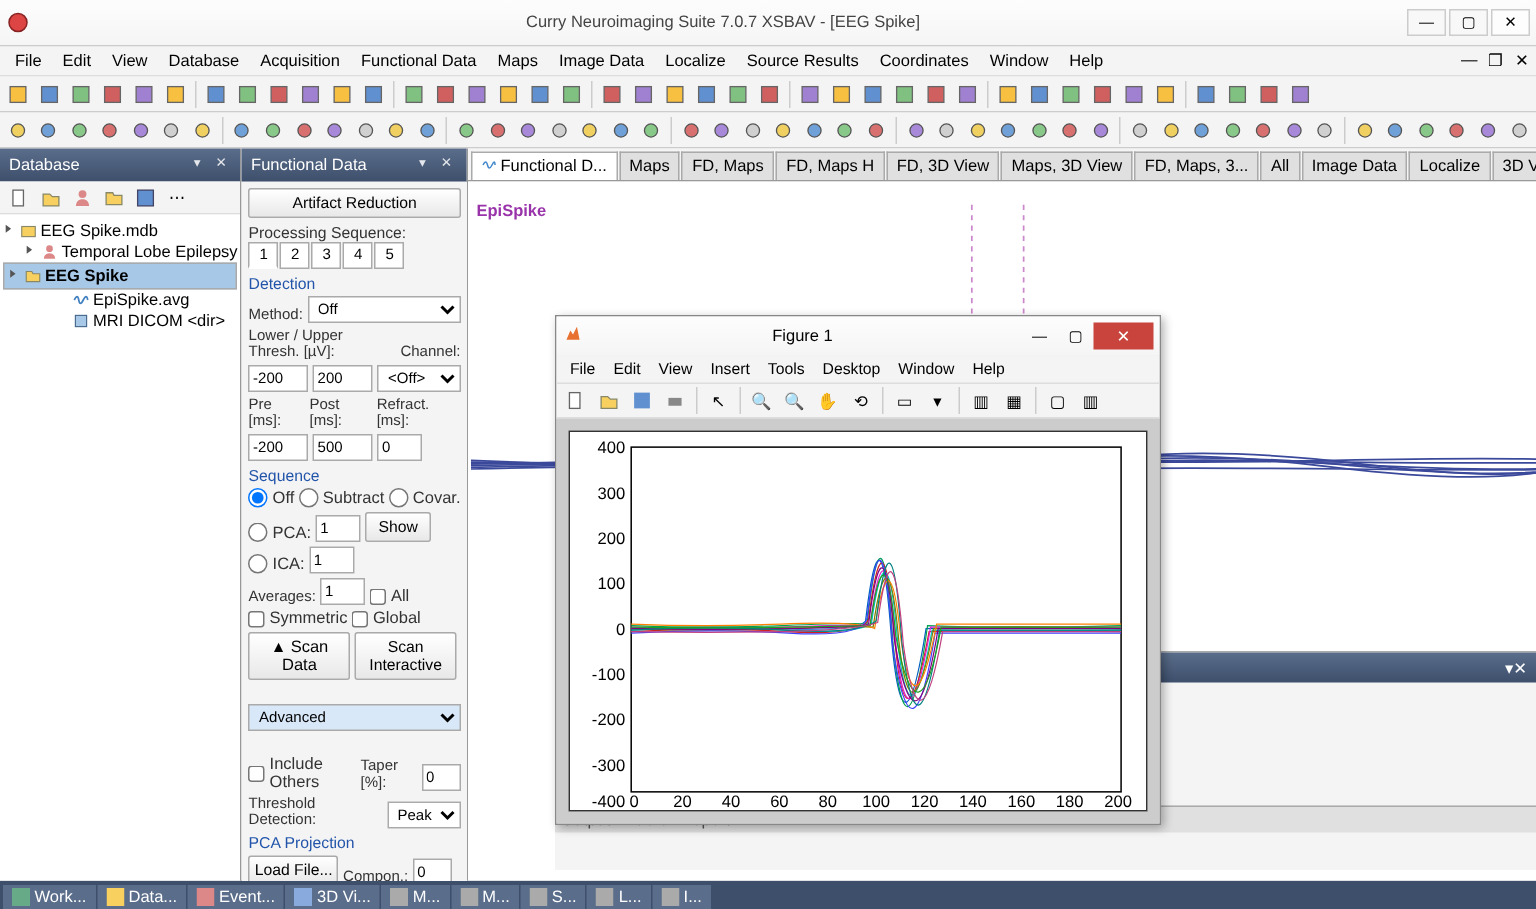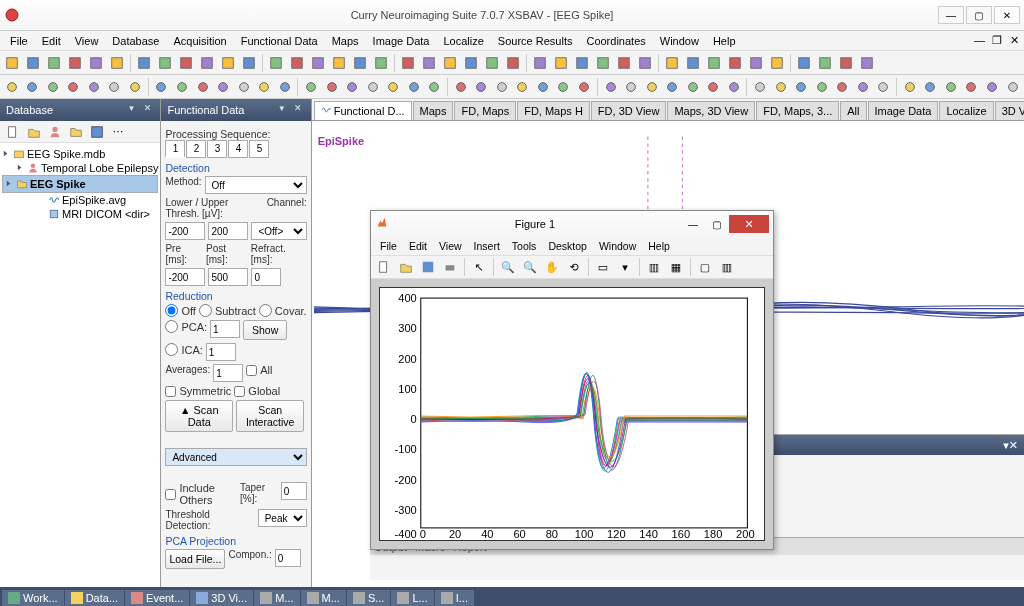--- a/index.html
+++ b/index.html
@@ -30,21 +30,21 @@
 .tree-item{display:flex;align-items:center;padding:1px 0;cursor:pointer;white-space:nowrap}
 .tree-item svg{width:12px;height:12px;margin-right:2px;flex-shrink:0}
 .tree-arrow svg{width:9px;height:9px}
 .tree-item.sel{background:#a8c8e8}
 .ind1{padding-left:14px}.ind2{padding-left:28px}.ind3{padding-left:46px}
 .fd-panel{width:160px}
 .fd-body{flex:1;background:#f4f4f4;padding:4px;overflow:auto}
 .btn{display:block;width:100%;padding:3px;background:linear-gradient(#fff,#e8e8e8);border:1px solid #aaa;border-radius:2px;text-align:center;cursor:pointer;font-size:10.5px;margin-bottom:4px}
 .sect-lbl{font-size:10.5px;color:#333;margin:3px 0 0}
 .grp-hdr{color:#2255aa;font-size:10.5px;margin:4px 0 2px}
-.row{display:flex;align-items:flex-start;gap:3px;margin-bottom:3px}
+.row{display:flex;align-items:flex-end;gap:3px;margin-bottom:3px}
 .row label{font-size:10px;color:#333}
 .sel{flex:1;height:18px;border:1px solid #aaa;background:#fff;font-size:10px;padding:0 2px}
 .spin{width:40px;height:18px;border:1px solid #aaa;background:#fff;font-size:10px;padding:0 2px}
 .chk{display:flex;align-items:center;gap:3px;font-size:10px}
 .chk input{width:11px;height:11px}
 .radio{display:flex;align-items:center;gap:3px;font-size:10px}
 .main-area{flex:1;display:flex;flex-direction:column;background:#e8e8e8;position:relative}
 .doctabs{height:22px;background:#f4f4f4;display:flex;align-items:flex-end;padding:0 2px;overflow:hidden;border-bottom:1px solid #999}
 .doctab{padding:3px 6px;background:#e0e0e0;border:1px solid #aaa;border-bottom:none;margin-right:1px;font-size:10px;cursor:pointer;display:flex;align-items:flex-start;gap:3px;white-space:nowrap}
 .doctab.active{background:#fff}
@@ -649,20 +649,21 @@
   </div>
 
   <div class="panel fd-panel">
     <div class="panel-hdr">
       <span>Functional Data</span>
       <span class="spacer"></span>
       <span class="hbtn">▾</span>
       <span class="hbtn">✕</span>
     </div>
     <div class="fd-body">
+      <button class="btn">Artifact Reduction</button>
       <div class="sect-lbl">Processing Sequence:</div>
       <div class="seqtabs">
         <div class="seqtab active">1</div>
         <div class="seqtab">2</div>
         <div class="seqtab">3</div>
         <div class="seqtab">4</div>
         <div class="seqtab">5</div>
       </div>
       <div class="grp-hdr">Detection</div>
       <div class="row">
@@ -681,21 +682,21 @@
       <div class="row" style="font-size:9.5px">
           <label>Pre [ms]:</label>
           <label>Post [ms]:</label>
           <label>Refract. [ms]:</label>
         </div>
       <div class="row">
         <input class="spin" value="-200" style="">
         <input class="spin" value="500" style="">
         <input class="spin" style="width: 30px;" value="0">
       </div>
-      <div class="grp-hdr">Reduction</div>
+      <div class="grp-hdr">Sequence</div>
       <div class="row">
         <label class="radio">
             <input type="radio" checked="" style="">
             <span>Off</span>
           </label>
         <label class="radio">
             <input type="radio" style="">
             <span>Subtract</span>
           </label>
         <label class="radio">

